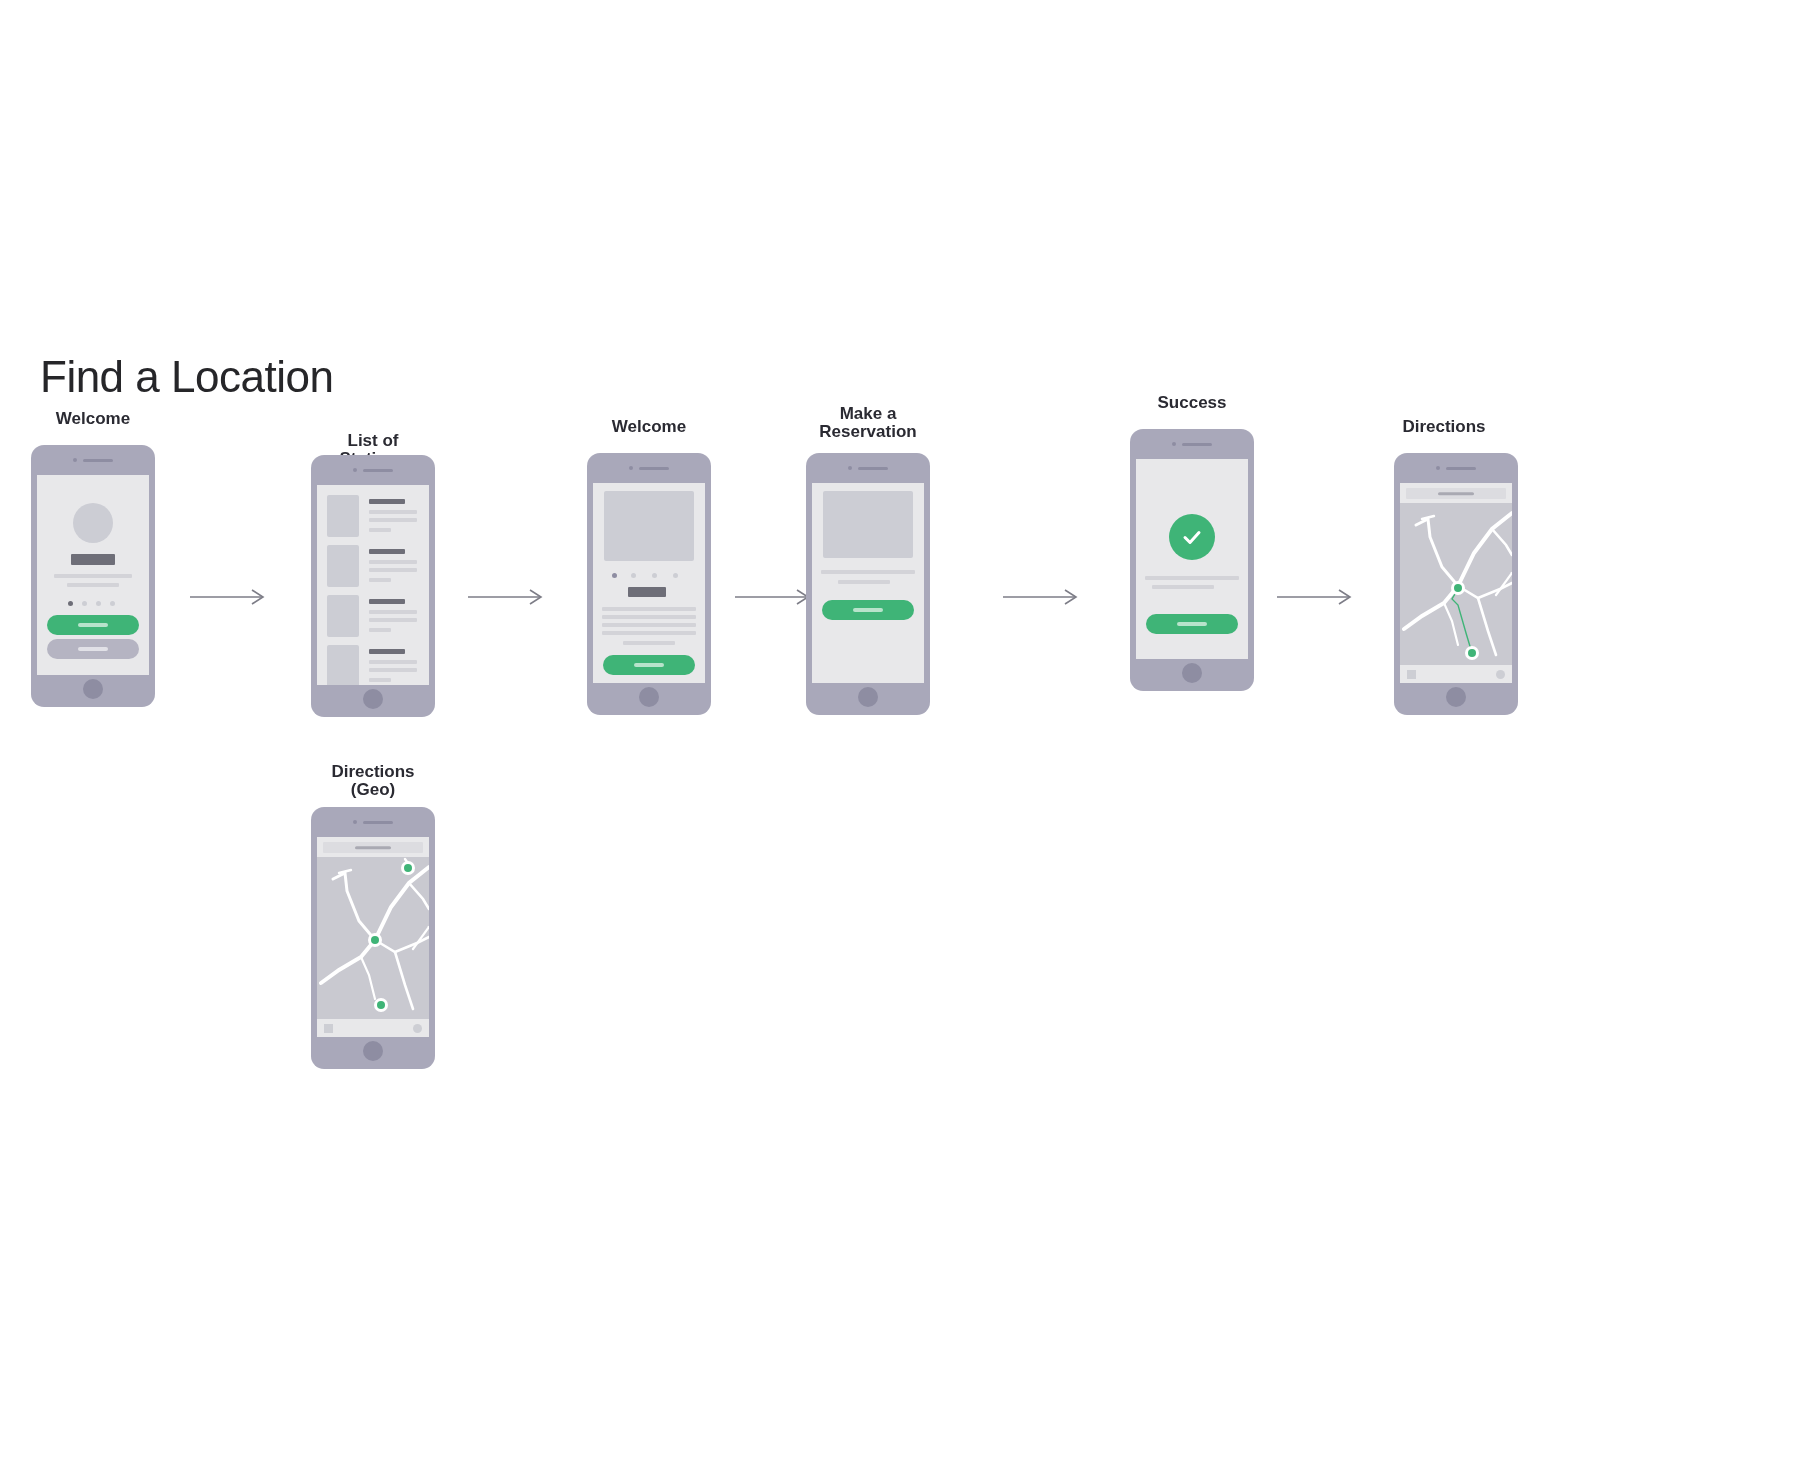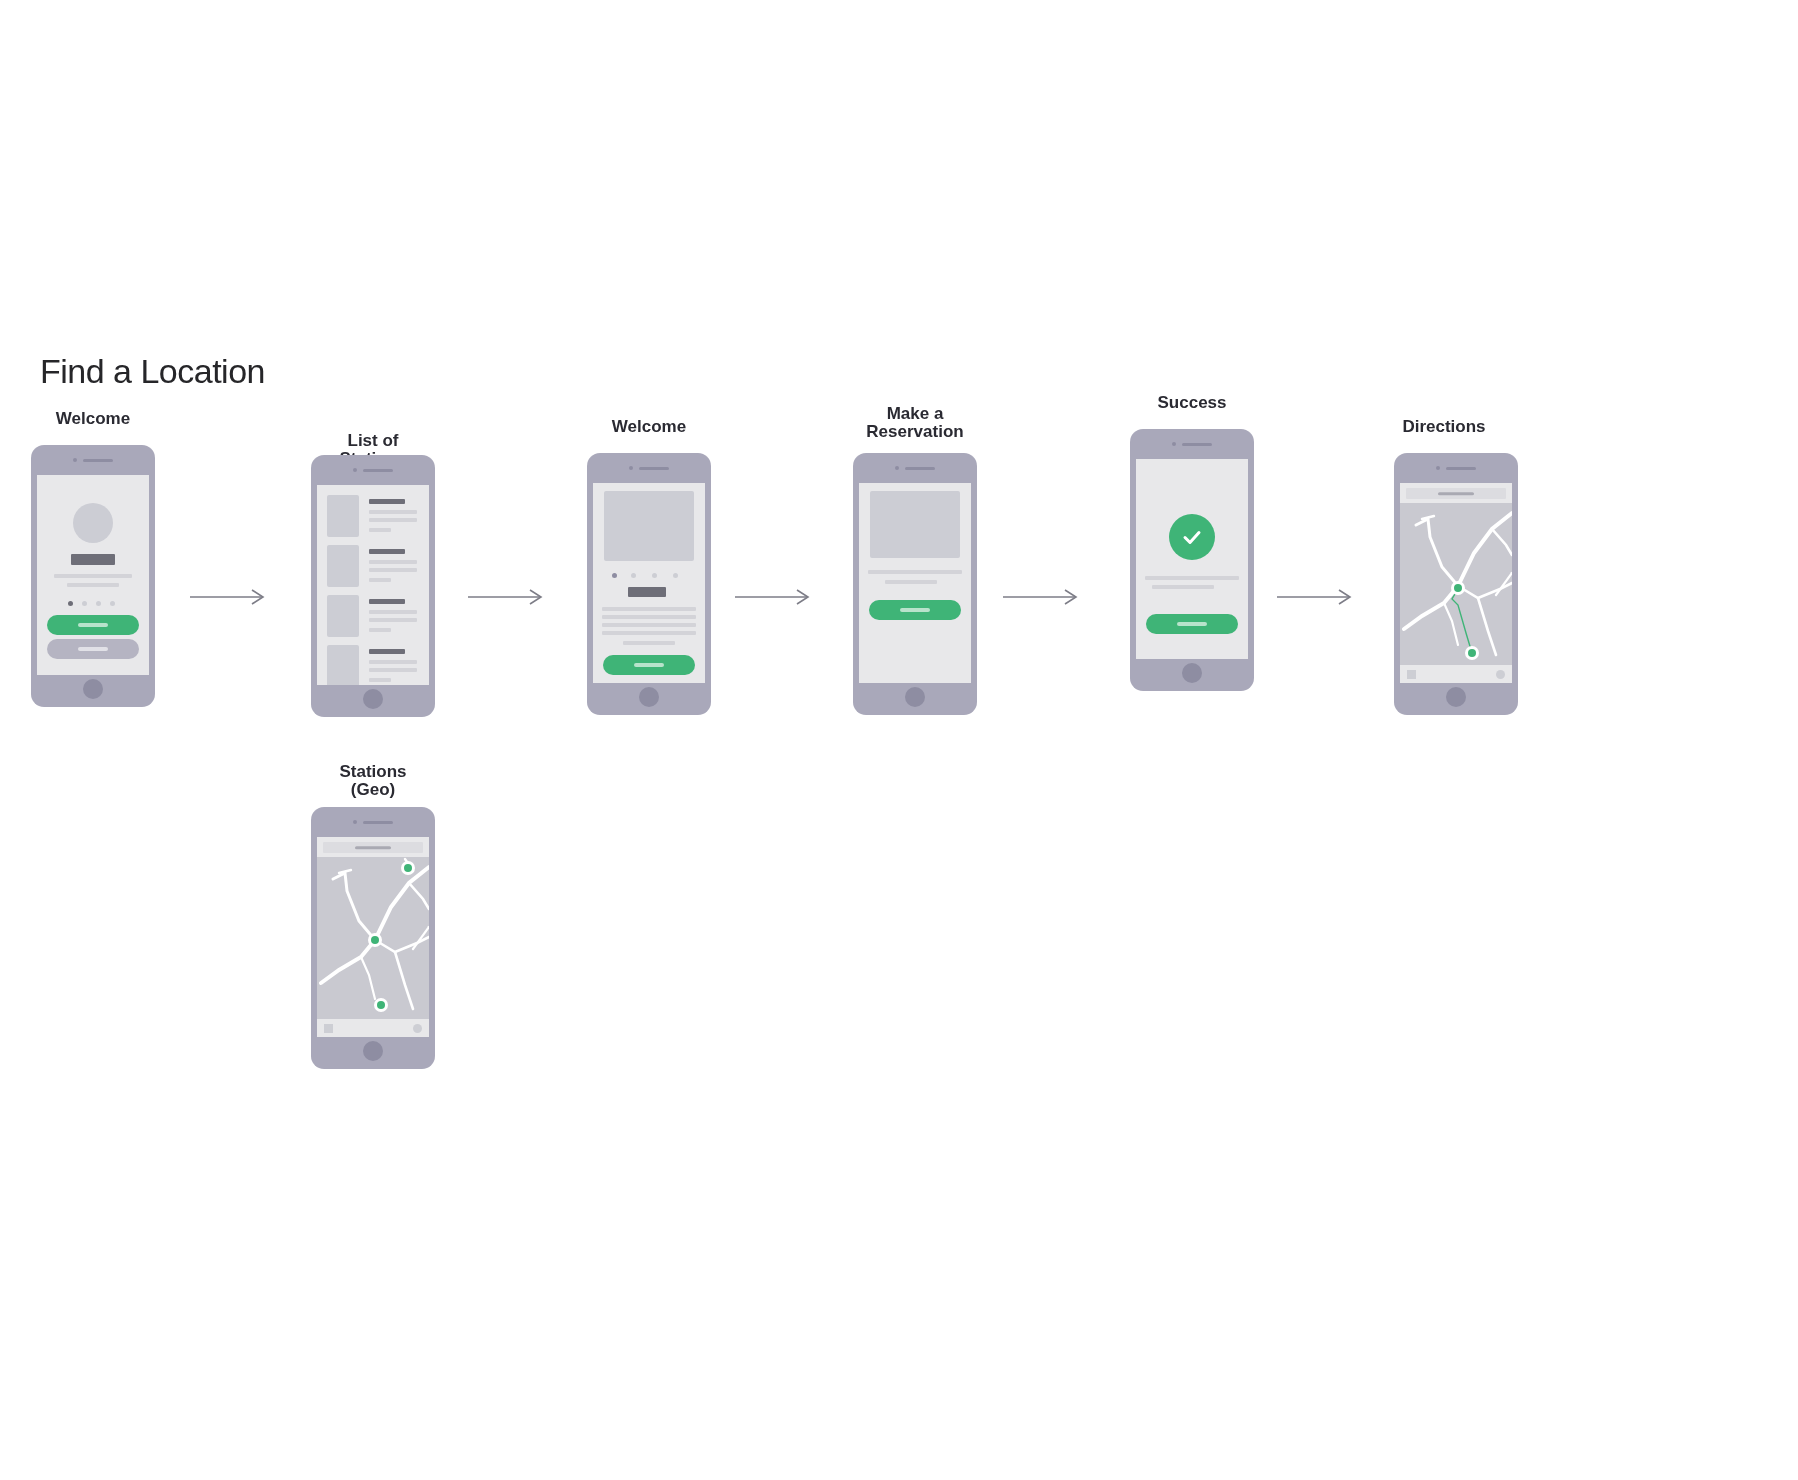--- a/index.html
+++ b/index.html
@@ -7,21 +7,21 @@
     width: 1798px; height: 1480px;
     background: #ffffff;
     font-family: "Liberation Sans", sans-serif;
     overflow: hidden;
   }
   .canvas { position: relative; width: 1798px; height: 1480px; background:#fff; }
 
   .page-title {
     position: absolute;
     left: 40px; top: 352px;
-    font-size: 34px;
+    font-size: 44px;
     font-weight: 400;
     color: #262629;
     letter-spacing: -0.5px;
     white-space: nowrap;
   }
 
   
   .flow-item { position: absolute; }
   .screen-label {
     position: absolute;
@@ -251,21 +251,21 @@
     </div>
   </div>
 
   <div class="arrow" style="left:735px; top:587px; width:80px;">
     <svg width="80" height="20" viewBox="0 0 80 20">
       <line x1="0" y1="10" x2="72" y2="10" stroke="#7d7d87" stroke-width="1.6"></line>
       <polyline points="62,3 73,10 62,17" fill="none" stroke="#7d7d87" stroke-width="1.6"></polyline>
     </svg>
   </div>
 
-  <div class="flow-item" style="left:853px; top:405px; width:124px; height:310px;">
+  <div class="flow-item" style="left:806px; top:405px; width:124px; height:310px;">
     <div class="screen-label" style="top:0px;">Make a
 Reservation</div>
     <div class="phone" style="top:48px;">
       <div class="speaker-dot"></div>
       <div class="speaker-bar"></div>
       <div class="screen">
         <div class="block" style="left:11px; top:8px; width:90px; height:67px; border-radius:2px;"></div>
         <div class="bar light" style="left:9px; top:87px; width:94px; height:3.5px;"></div>
         <div class="bar light" style="left:26px; top:97px; width:52px; height:3.5px;"></div>
         <div class="pill" style="left:10px; top:117px; width:92px; height:20px; background:#3fb477;">
@@ -347,21 +347,21 @@
         <div class="bottombar">
           <div class="bb-square"></div>
           <div class="bb-circle"></div>
         </div>
       </div>
       <div class="home-btn"></div>
     </div>
   </div>
 
   <div class="flow-item" style="left:311px; top:763px; width:124px; height:310px;">
-    <div class="screen-label" style="top:0px;">Stations (Geo)</div>
+    <div class="screen-label" style="top:0px;">Directions (Geo)</div>
     <div class="phone" style="top:44px;">
       <div class="speaker-dot"></div>
       <div class="speaker-bar"></div>
       <div class="screen" style="background:#c9c9d0;">
         <div class="map">
           <svg viewBox="0 0 112 200" preserveAspectRatio="none">
             <rect x="0" y="0" width="112" height="200" fill="#c9c9d0"></rect>
             <g stroke="#ffffff" fill="none" stroke-linecap="round">
               <path d="M16,42 L28,36 L30,54 L42,84 L58,103" stroke-width="3"></path>
               <path d="M22,36 L34,33" stroke-width="2.4"></path>

